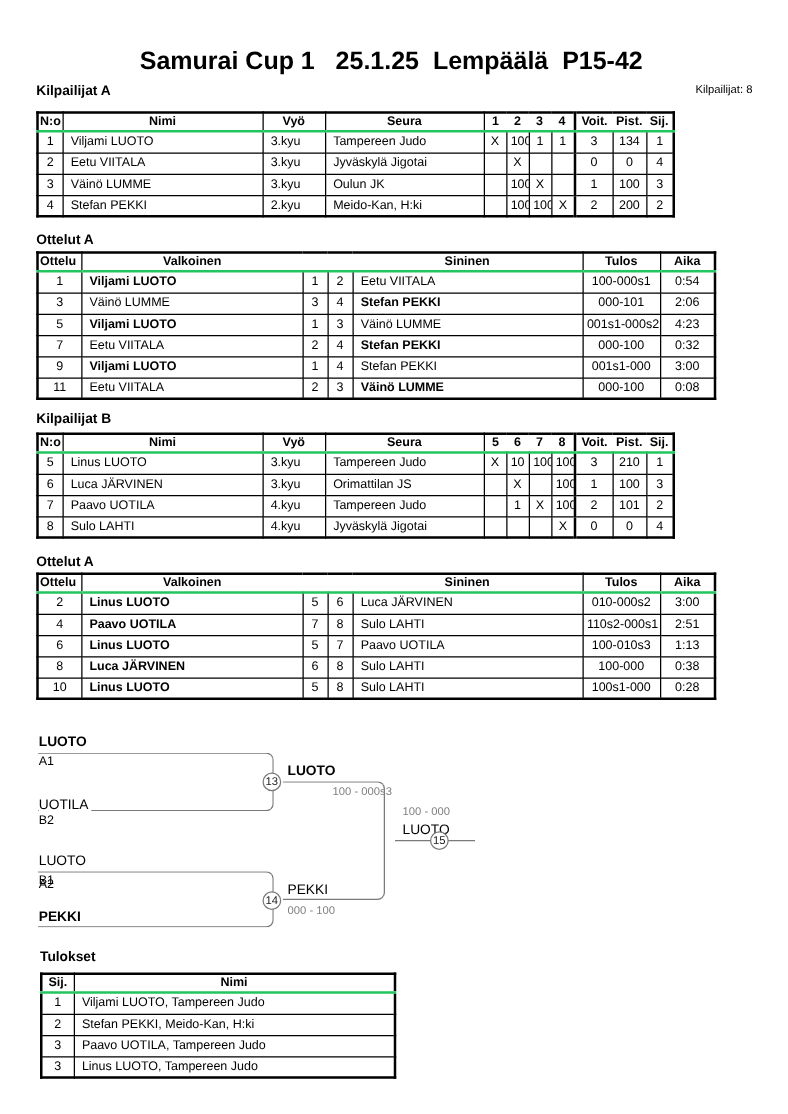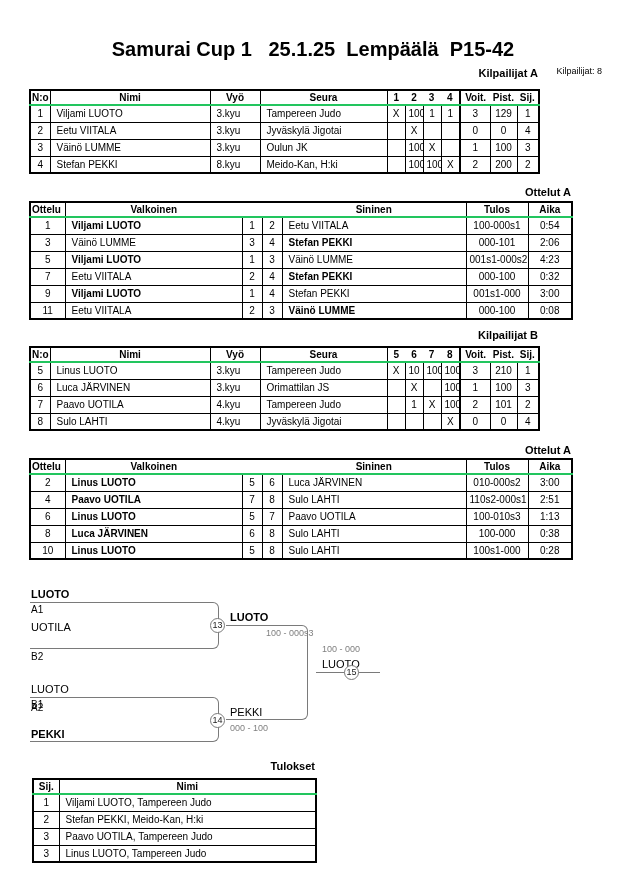--- a/index.html
+++ b/index.html
@@ -7,21 +7,21 @@
   .page {
     position: relative; width: 630px; height: 891px;
     background: #fff; color: #000;
     font-family: "Liberation Sans", sans-serif; overflow: hidden;
   }
   .title {
     position: absolute; top: 38px; left: 0; width: 626px;
     text-align: center; font-size: 20px; font-weight: bold; white-space: pre;
   }
   .note { position: absolute; top: 66px; right: 28px; font-size: 9px; }
-  .sec-label { position: absolute; text-align: right; font-size: 11px; font-weight: bold; }
+  .sec-label { position: absolute; text-align: left; font-size: 11px; font-weight: bold; }
 
   table { position: absolute; border-collapse: collapse; table-layout: fixed;
           border: 2px solid #000; font-size: 10px; background: #fff; }
   th, td { border: 1px solid #000; padding: 0 3px; height: 17px;
            overflow: hidden; white-space: nowrap; }
   thead th { border-bottom: 2px solid #22c55e; height: 15px; font-size: 10px; }
   .c { text-align: center; }
   .l { text-align: left; padding-left: 6px; }
   .thick-l { border-left: 2px solid #000; }
   .bold { font-weight: bold; }
@@ -51,21 +51,21 @@
   .mcircle { position: absolute; width: 15px; height: 15px; border: 1px solid #7a7a7a;
              border-radius: 50%; background: #fff; font-size: 9px; line-height: 13px;
              text-align: center; color: #222; z-index: 2; }
   #c13 { left: 210px; top: 618px; }
   #c14 { left: 210px; top: 713px; }
   #c15 { left: 300px; top: 665px; margin-left: 44px; }
   .b-name  { position: absolute; font-size: 11px; background: #fff; padding-right: 2px; }
   .b-seed  { position: absolute; font-size: 10px; }
   .b-score { position: absolute; font-size: 9px; color: #808080; }
   #sf1-top-name { left: 31px; top: 588px; }  #sf1-top-seed { left: 31px; top: 604px; }
-  #sf1-bot-name { left: 31px; top: 621px; }  #sf1-bot-seed { left: 31px; top: 651px; }
+  #sf1-bot-name { left: 31px; top: 638px; }  #sf1-bot-seed { left: 31px; top: 651px; }
   #sf2-top-name { left: 31px; top: 683px; }  #sf2-top-seed { left: 31px; top: 699px; }
   #sf2-bot-name { left: 31px; top: 728px; }  #sf2-bot-seed { left: 31px; top: 702px; }
   #sf1-w-name { left: 230px; top: 611px; }   #sf1-w-score { left: 230px; top: 628px; margin-left: 36px; }
   #sf2-w-name { left: 230px; top: 706px; }   #sf2-w-score { left: 230px; top: 723px; }
   #f-w-name   { left: 322px; top: 658px; }   #f-w-score   { left: 322px; top: 644px; }
 </style>
 </head>
 <body>
 
 <div class="page">
@@ -115,21 +115,21 @@
       <tr>
         <td class="c">1</td>
         <td class="l">Viljami LUOTO</td>
         <td class="l">3.kyu</td>
         <td class="l">Tampereen Judo</td>
         <td class="c">X</td>
         <td class="c">100</td>
         <td class="c">1</td>
         <td class="c">1</td>
         <td class="c thick-l">3</td>
-        <td class="c">129</td>
+        <td class="c">134</td>
         <td class="c">1</td>
       </tr>
       <tr>
         <td class="c">2</td>
         <td class="l">Eetu VIITALA</td>
         <td class="l">3.kyu</td>
         <td class="l">Jyväskylä Jigotai</td>
         <td class="c"></td>
         <td class="c">X</td>
         <td class="c"></td>
@@ -147,21 +147,21 @@
         <td class="c">100</td>
         <td class="c">X</td>
         <td class="c"></td>
         <td class="c thick-l">1</td>
         <td class="c">100</td>
         <td class="c">3</td>
       </tr>
       <tr>
         <td class="c">4</td>
         <td class="l">Stefan PEKKI</td>
-        <td class="l">8.kyu</td>
+        <td class="l">2.kyu</td>
         <td class="l">Meido-Kan, H:ki</td>
         <td class="c"></td>
         <td class="c">100</td>
         <td class="c">100</td>
         <td class="c">X</td>
         <td class="c thick-l">2</td>
         <td class="c">200</td>
         <td class="c">2</td>
       </tr>
     </tbody>

